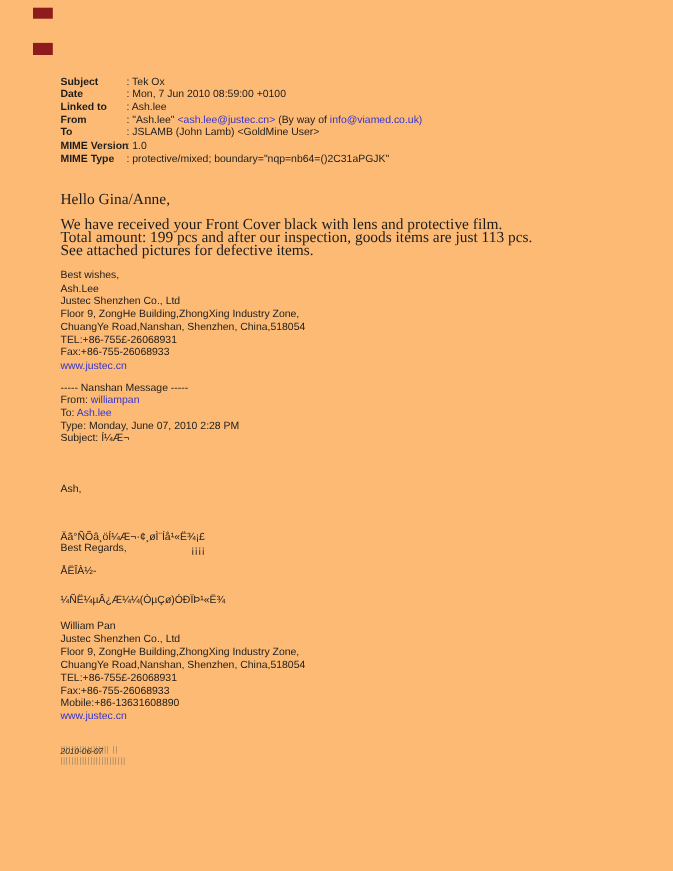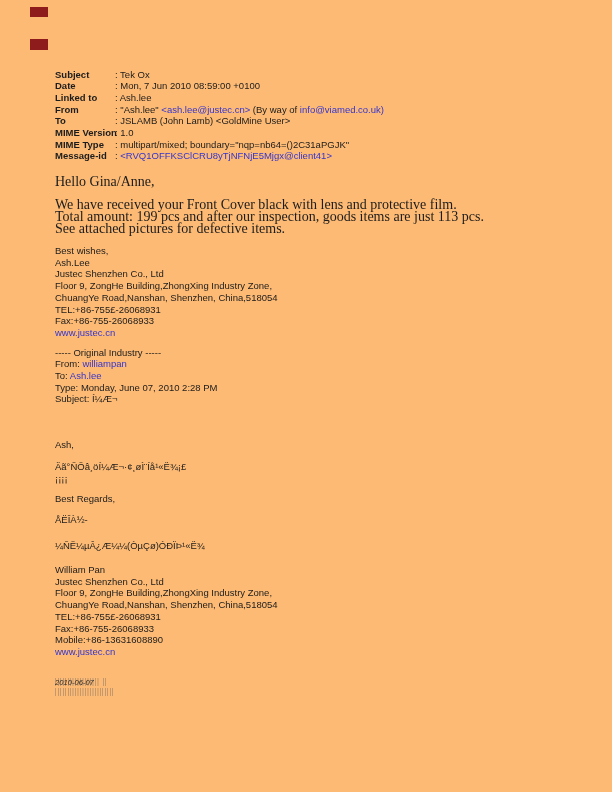--- a/index.html
+++ b/index.html
@@ -13,21 +13,21 @@
   .serif{font-family:"Liberation Serif",serif;font-size:14px;line-height:11.9px;}
   .line{white-space:nowrap;}
   .b{font-weight:normal;}
   .lbl{font-weight:bold;display:inline-block;}
   .b-hdr{top:68.5px;}
   .b-hdr .lbl{width:60px;}
   .b-body{top:175.5px;}
   .b-sig1{top:245px;}
   .b-orig{top:346.5px;}
   .b-ash{top:439px;}
-  .b-garb{top:461px;}
+  .b-garb{top:483px;text-align:right;}
   .b-rgds{top:493px;}
   .b-sender{top:514px;}
   .b-comp{top:540px;}
   .b-sig2{top:564px;}
   .b-date{top:678px;font-size:7.6px;line-height:10px;color:#222;font-style:italic;}
   .b-bars1{top:676.5px;}
   .b-bars2{top:686.5px;}
   .bars{font-family:"Liberation Serif",serif;font-size:7.4px;line-height:10px;
         letter-spacing:1px;color:#606060;}
   .link{color:var(--link,#3434cf);text-decoration:none;cursor:pointer;}
@@ -40,22 +40,21 @@
   <div class="mark m1"></div>
   <div class="mark m2"></div>
 
   <div class="blk sans b-hdr">
       <div class="line"><span class="lbl">Subject</span><span>: Tek Ox</span></div>
       <div class="line"><span class="lbl">Date</span><span>: Mon, 7 Jun 2010 08:59:00 +0100</span></div>
       <div class="line"><span class="lbl">Linked to</span><span>: Ash.lee</span></div>
       <div class="line"><span class="lbl">From</span><span>: "Ash.lee" </span><span class="link">&lt;ash.lee@justec.cn&gt;</span><span> (By way of </span><span class="link">info@viamed.co.uk)</span></div>
       <div class="line"><span class="lbl">To</span><span>: JSLAMB (John Lamb) &lt;GoldMine User&gt;</span></div>
       <div class="line"><span class="lbl">MIME Version</span><span>: 1.0</span></div>
-      <div class="line"><span class="lbl">MIME Type</span><span>: multipart/mixed; boundary="nqp=nb64=()2C31aPGJK"</span></div>
-      <div class="line"><span class="lbl">Message-id</span><span>: </span><span class="link">&lt;RVQ1OFFKSClCRU8yTjNFNjE5Mjgx@client41&gt;</span></div>
+      <div class="line"><span class="lbl">MIME Type</span><span>: protective/mixed; boundary="nqp=nb64=()2C31aPGJK"</span></div>
     </div>
 
   <div class="blk serif b-body">
       <div class="line"><span>Hello Gina/Anne,</span></div>
       <div class="line">&nbsp;</div>
       <div class="line"><span>We have received your Front Cover black with lens and protective film.</span></div>
       <div class="line"><span>Total amount: 199 pcs and after our inspection, goods items are just 113 pcs.</span></div>
       <div class="line"><span>See attached pictures for defective items.</span></div>
     </div>
 
@@ -64,21 +63,21 @@
       <div class="line"><span>Ash.Lee</span></div>
       <div class="line"><span>Justec Shenzhen Co., Ltd</span></div>
       <div class="line"><span>Floor 9, ZongHe Building,ZhongXing Industry Zone,</span></div>
       <div class="line"><span>ChuangYe Road,Nanshan, Shenzhen, China,518054</span></div>
       <div class="line"><span>TEL:+86-755£-26068931</span></div>
       <div class="line"><span>Fax:+86-755-26068933</span></div>
       <div class="line"><span class="link">www.justec.cn</span></div>
     </div>
 
   <div class="blk sans b-orig">
-      <div class="line"><span>----- Original Industry -----</span></div>
+      <div class="line"><span>----- Nanshan Message -----</span></div>
       <div class="line"><span class="b">From:</span><span> </span><span class="link">williampan</span></div>
       <div class="line"><span class="b">To:</span><span> </span><span class="link">Ash.lee</span></div>
       <div class="line"><span class="b">Type:</span><span> Monday, June 07, 2010 2:28 PM</span></div>
       <div class="line"><span class="b">Subject:</span><span> Í¼Æ¬</span></div>
     </div>
 
   <div class="blk sans b-ash">Ash,</div>
 
   <div class="blk sans b-garb">
       <div class="line"><span>Äã°ÑÕâ¸öÍ¼Æ¬·¢¸øÌ¨Íå¹«Ë¾¡£</span></div>

